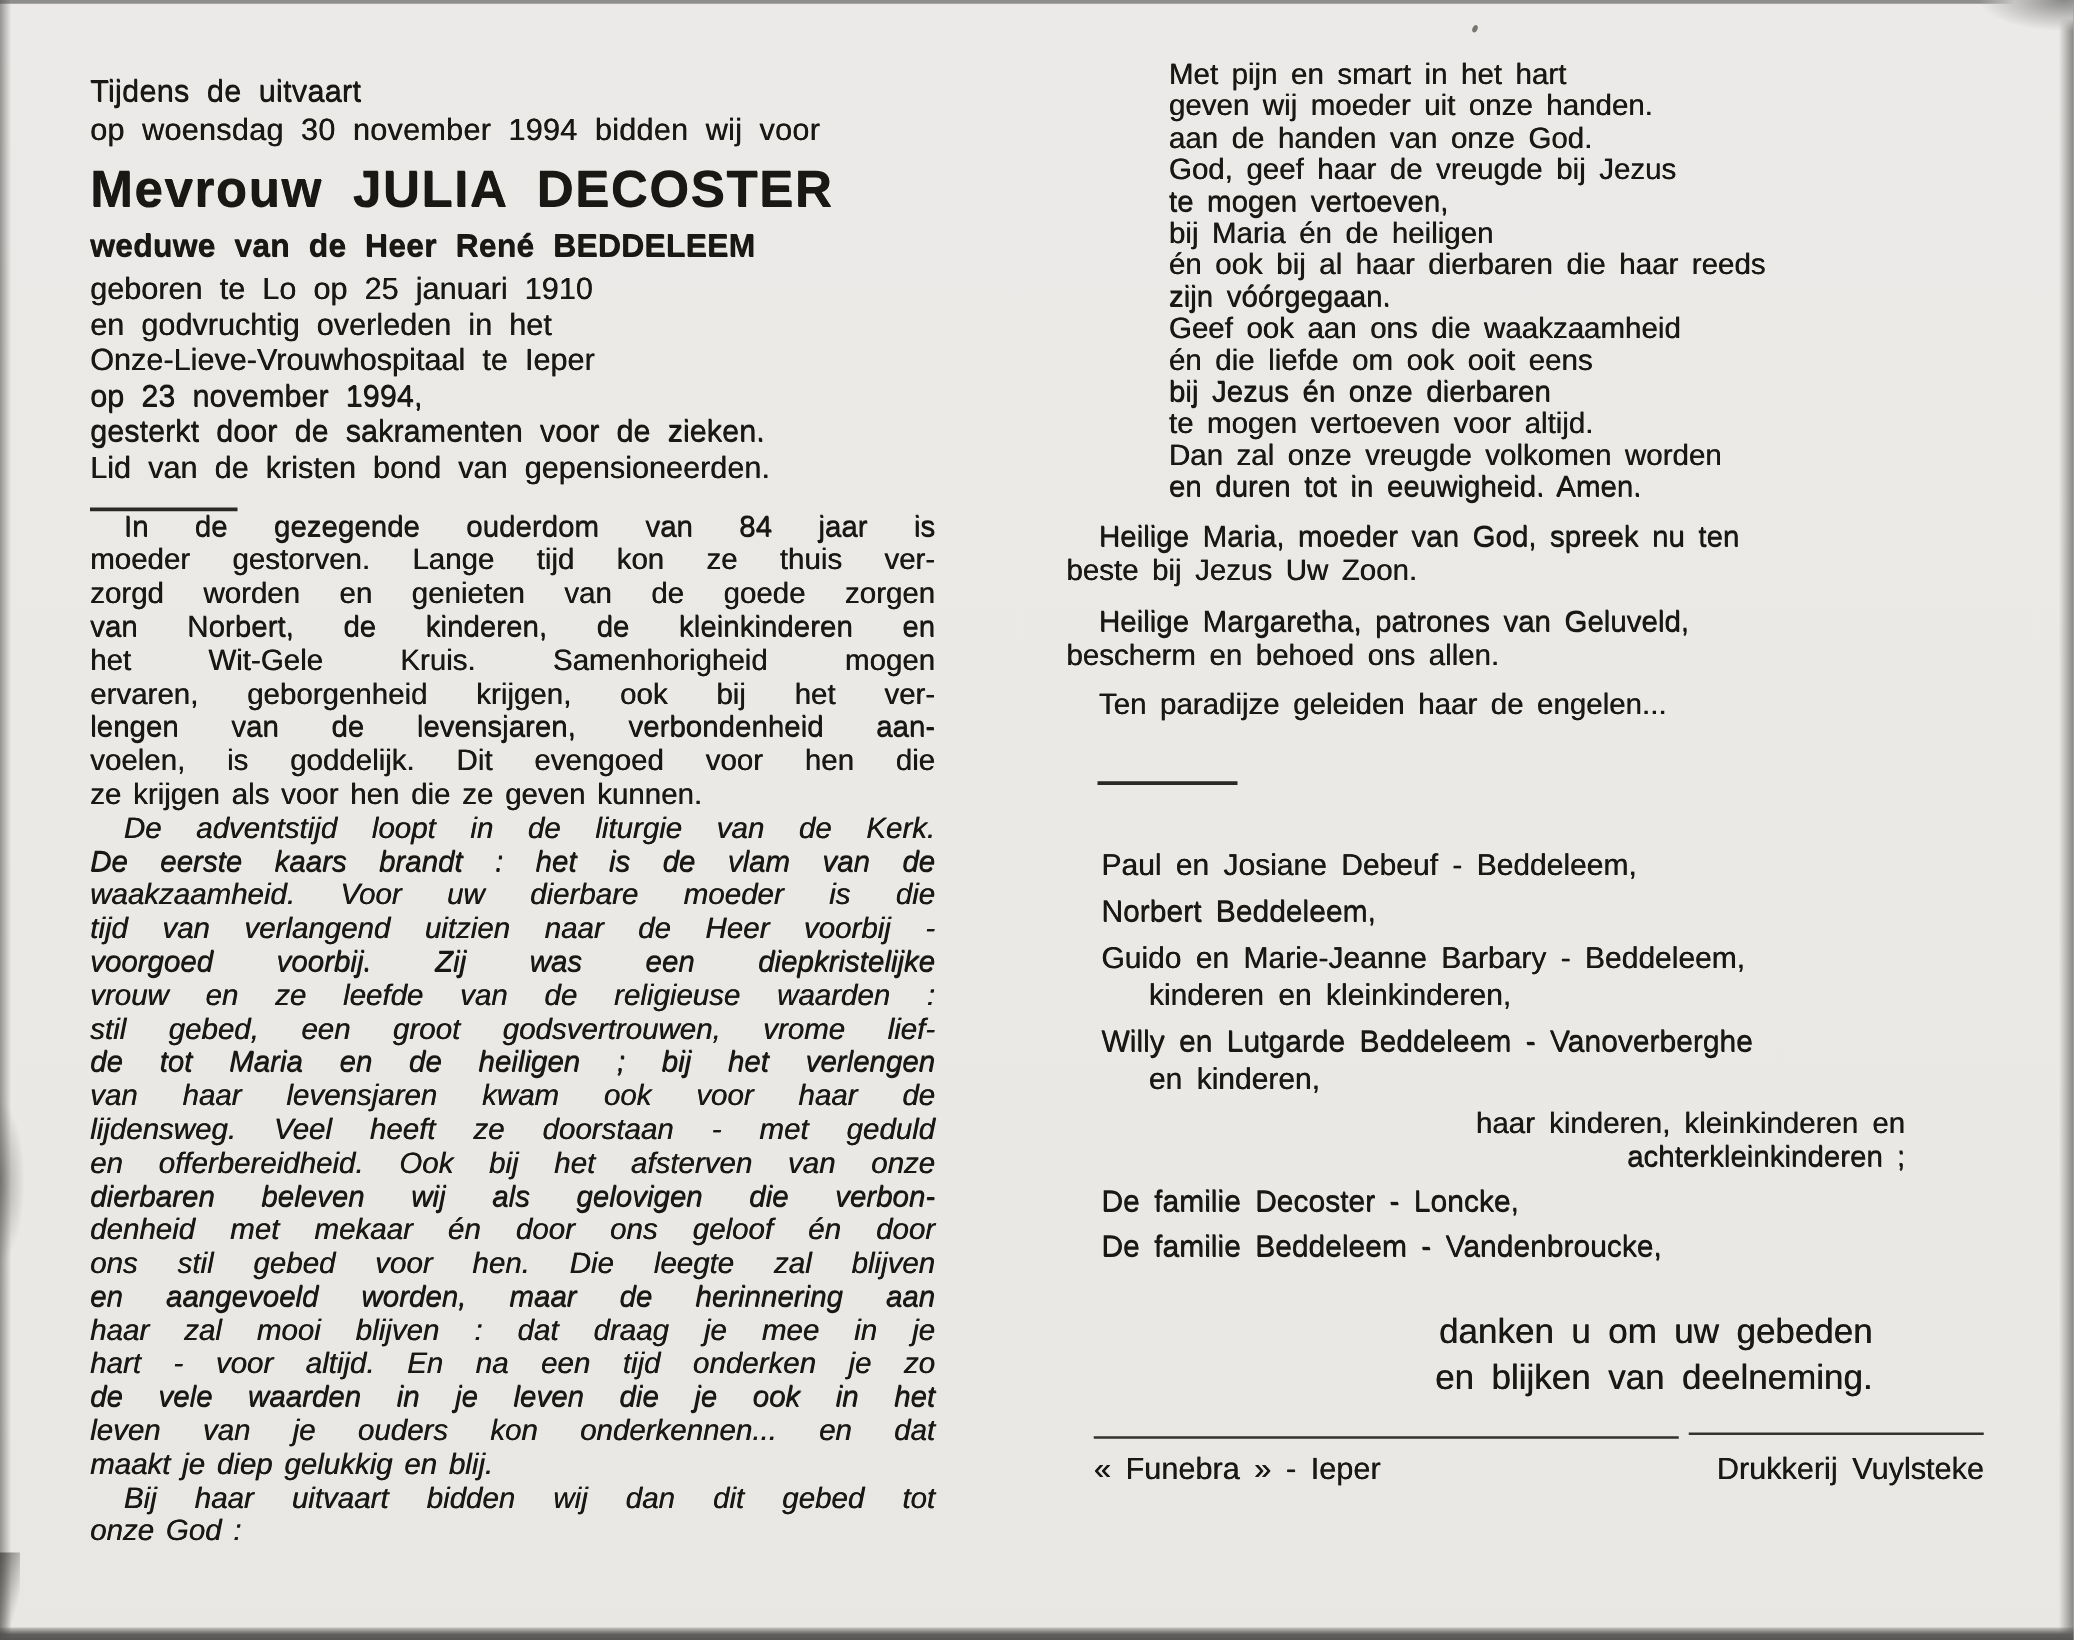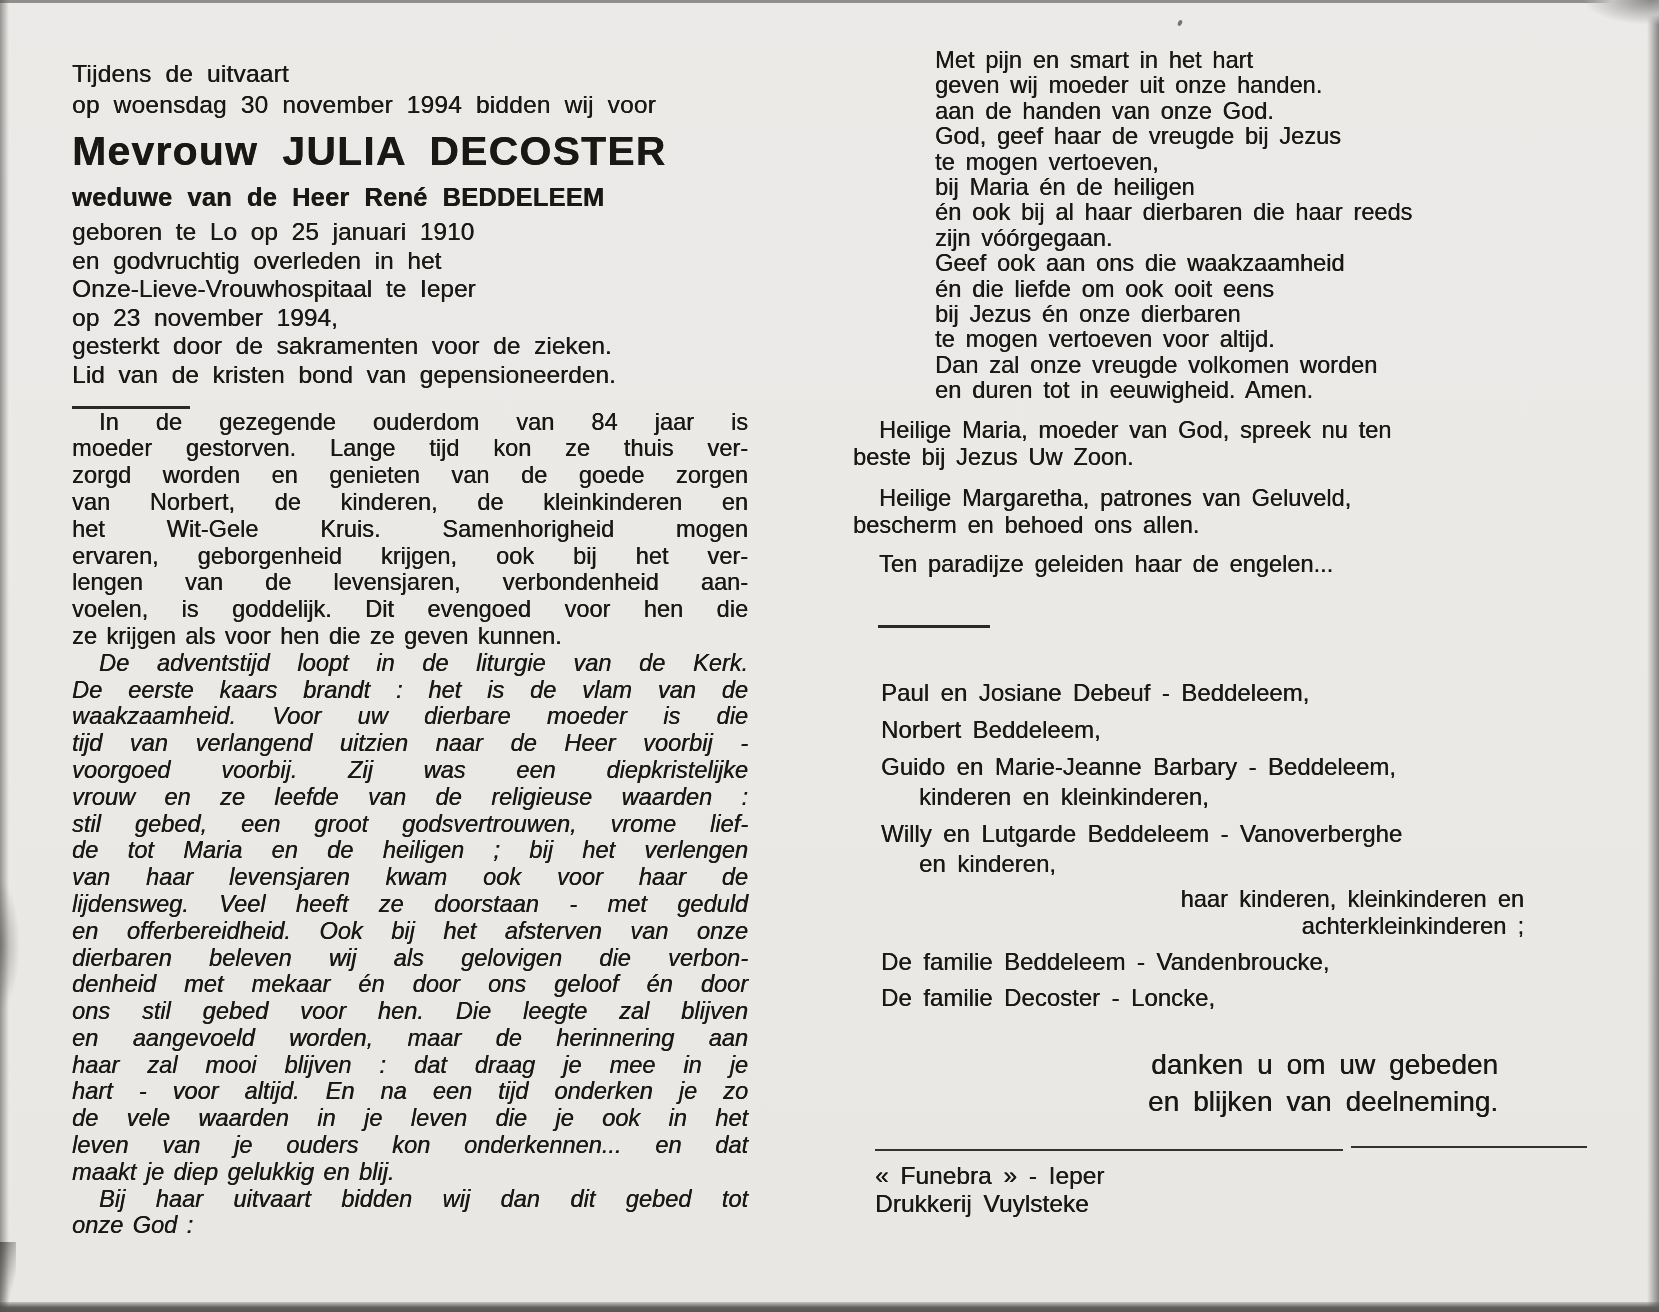--- a/index.html
+++ b/index.html
@@ -36,21 +36,21 @@
   .family { margin-top: 50px; font-size: 24px; }
   .entry { margin-bottom: 7px; }
   .entry .main { padding-left: 28px; line-height: 30px; word-spacing: 0.2em; }
   .entry .sub  { padding-left: 66px; line-height: 30px; word-spacing: 0.2em; }
   .relatives { text-align: right; padding-right: 102px; font-size: 23.6px; line-height: 27.5px; word-spacing: 0.2em; margin-top: 1px; }
   .family-lines .line { padding-left: 28px; line-height: 30px; margin-top: 6px; word-spacing: 0.2em; font-size: 24px; }
   .thanks { margin-top: 33px; text-align: right; padding-right: 128px; font-size: 28px; line-height: 37px; word-spacing: 0.22em; }
   .footer-rule-row { margin-top: 26px; display: flex; align-items: flex-start; margin-left: 22px; padding-right: 39px; }
   .fr-left  { height: 2px; background: #343230; width: 468px; margin-top: 3px; }
   .fr-right { height: 2px; background: #343230; flex: 1; margin-left: 8px; }
-  .footer-row { margin-top: 11px; display: flex; justify-content: space-between; margin-left: 22px; padding-right: 39px; font-size: 24.5px; word-spacing: 0.2em; flex-direction: column; }
+  .footer-row { margin-top: 11px; display: flex; justify-content: space-between; margin-left: 22px; padding-right: 39px; font-size: 24.5px; word-spacing: 0.2em; }
 
   
   .edge-top    { position: absolute; top: 0; left: 0; right: 0; height: 3px; background: #8f8f8d; }
   .edge-right  { position: absolute; top: 0; right: 0; width: 12px; height: 100%;
                  background: linear-gradient(90deg, rgba(0,0,0,0) 0%, rgba(125,123,120,0.4) 45%, #868482 100%); }
   .edge-bottom { position: absolute; bottom: 0; left: 0; right: 0; height: 10px;
                  background: linear-gradient(180deg, rgba(90,88,85,0.25) 0%, #605f5d 55%, #565553 100%); }
   .edge-left   { position: absolute; top: 0; left: 0; width: 9px; height: 100%;
                  background: linear-gradient(90deg, rgba(80,78,75,0.55), rgba(0,0,0,0)); }
   .corner-fold { position: absolute; top: 0; right: 0; width: 78px; height: 26px;
@@ -163,22 +163,22 @@
         <div class="entry">
           <div class="main">Willy en Lutgarde Beddeleem - Vanoverberghe</div>
           <div class="sub">en kinderen,</div>
         </div>
       </div>
     <div class="relatives">
         <div class="line first">haar kinderen, kleinkinderen en</div>
         <div class="line last">achterkleinkinderen ;</div>
       </div>
     <div class="family-lines">
+        <div class="line first">De familie Decoster - Loncke,</div>
         <div class="line last">De familie Beddeleem - Vandenbroucke,</div>
-        <div class="line first">De familie Decoster - Loncke,</div>
       </div>
     <div class="thanks">
         <div class="line first">danken u om uw gebeden</div>
         <div class="line last">en blijken van deelneming.</div>
       </div>
     <div class="footer-rule-row">
       <div class="fr-left"></div>
       <div class="fr-right"></div>
     </div>
     <div class="footer-row">

